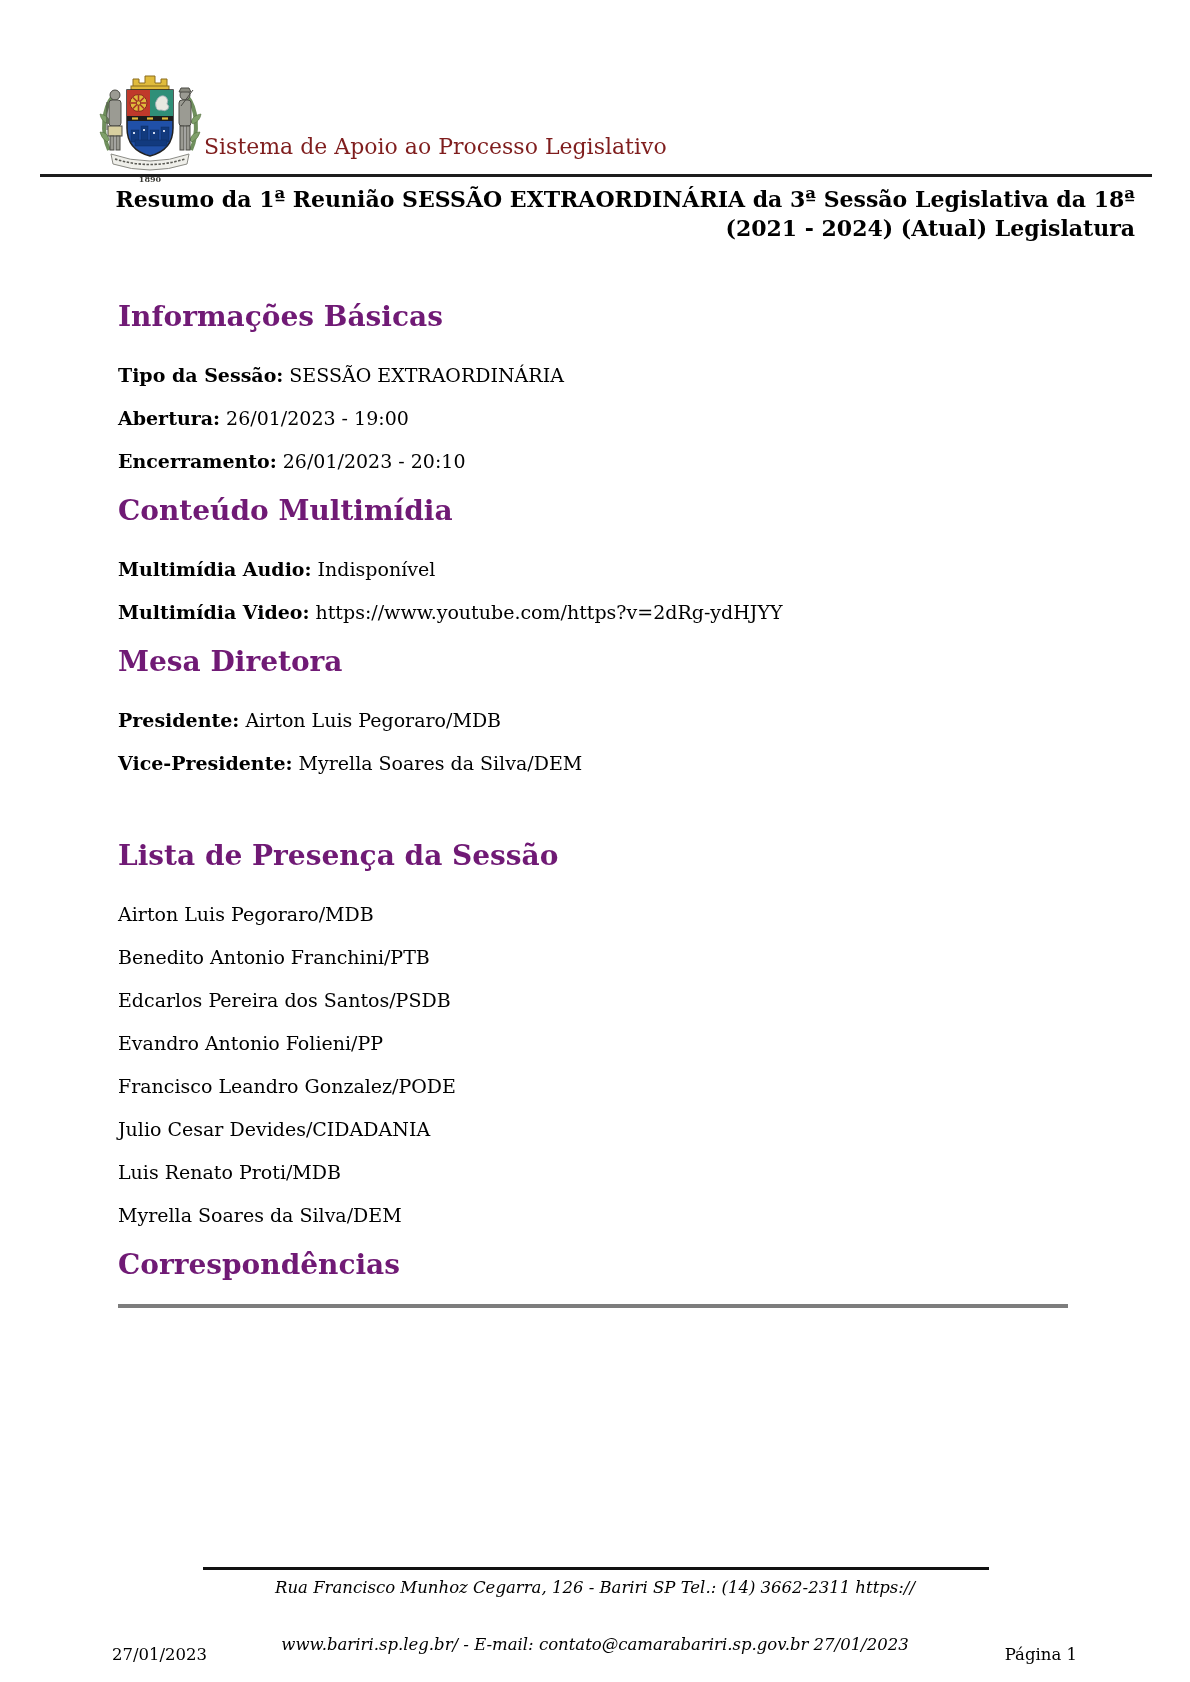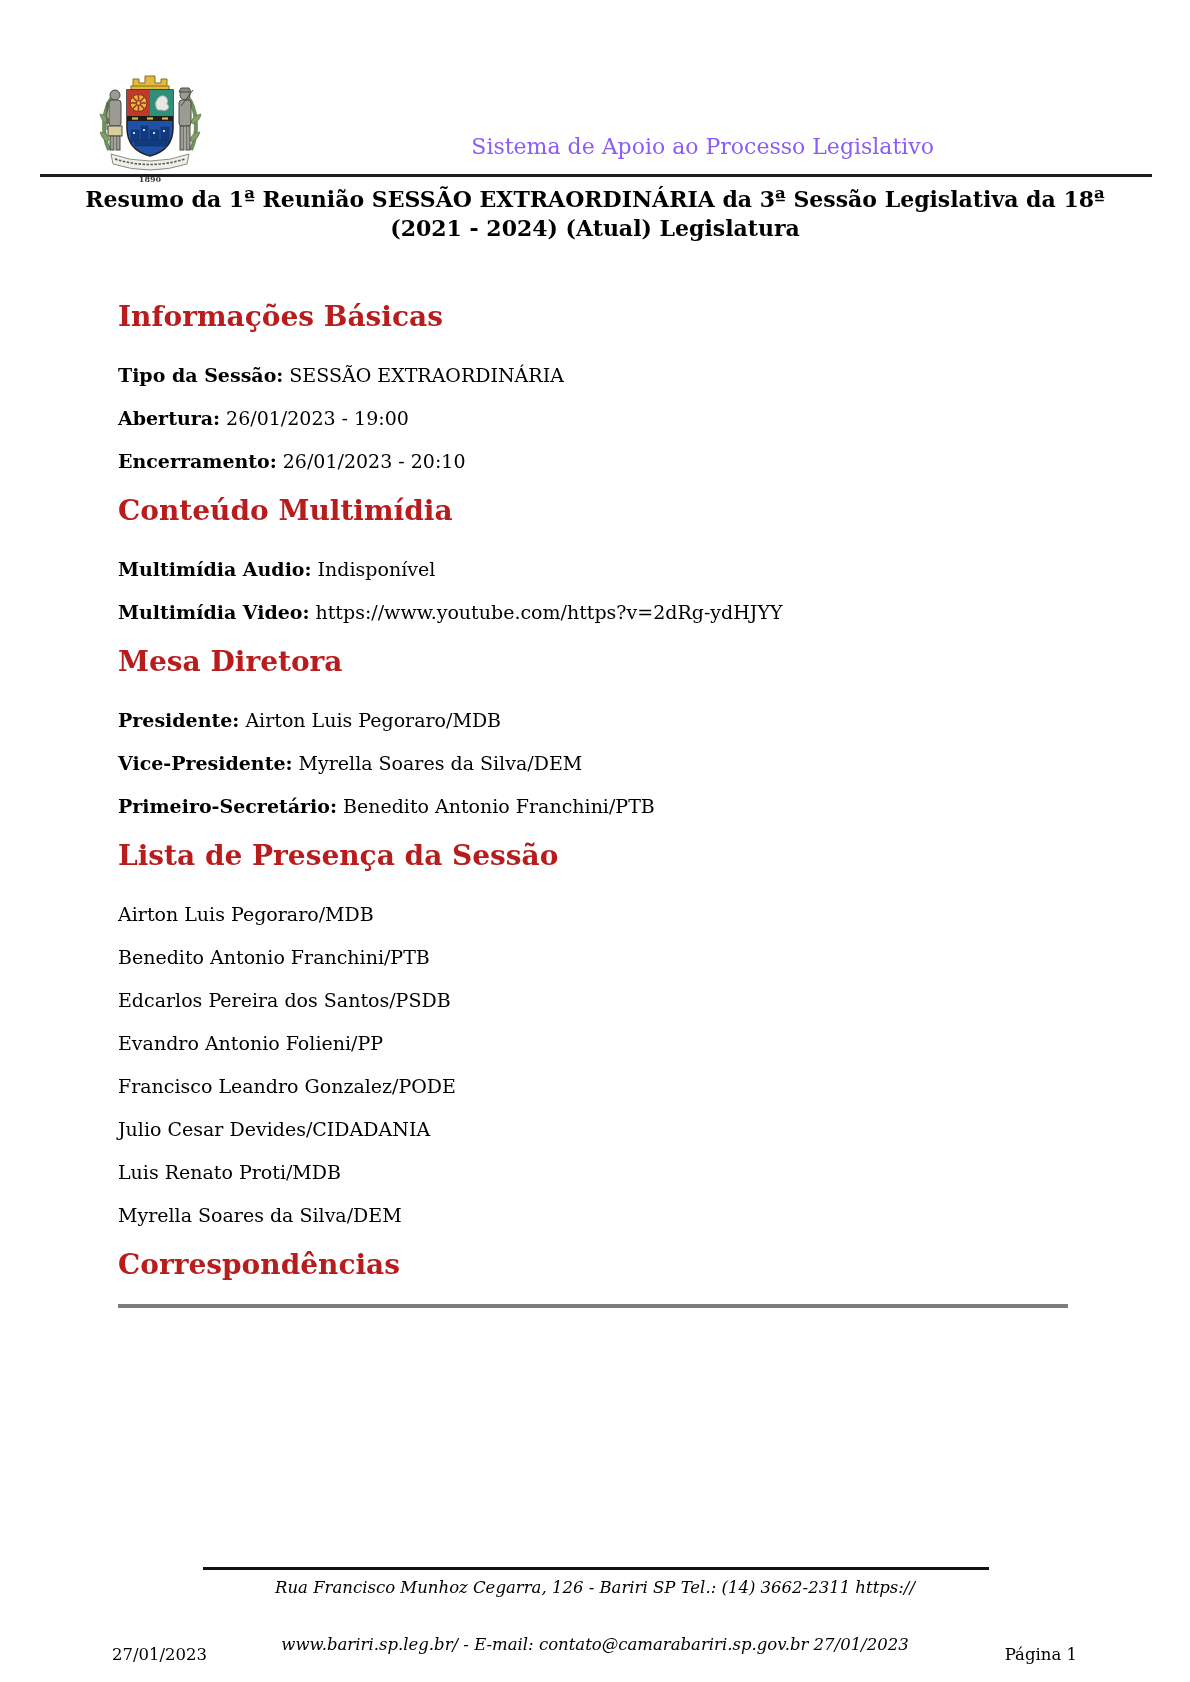--- a/index.html
+++ b/index.html
@@ -8,32 +8,32 @@
     margin:0 auto;overflow:hidden;
     font-family:"DejaVu Serif",serif;color:#000;
   }
   
   .logo{position:absolute;left:95px;top:72px;width:110px;height:116px;}
   .org-name{
     position:absolute;left:204px;top:102px;width:730px;text-align:center;
     font-size:29px;font-weight:bold;white-space:nowrap;
   }
   .system-name{
-    position:absolute;left:204px;top:134px;width:730px;text-align:right;
-    font-size:22px;color:#8b5cf6;white-space:nowrap;
+    position:absolute;left:204px;top:134px;width:730px;text-align:left;
+    font-size:22px;color:#7f1d1d;white-space:nowrap;
   }
   .header-rule{position:absolute;left:40px;top:174px;width:1112px;height:3px;background:#1d1d1d;}
   
   .doc-title{
-    position:absolute;left:55px;top:185px;width:1080px;text-align:center;
+    position:absolute;left:55px;top:185px;width:1080px;text-align:right;
     font-size:22px;font-weight:bold;line-height:28.5px;
   }
   
   .h2{
-    position:absolute;left:118px;font-size:28px;font-weight:bold;color:#b91c1c;
+    position:absolute;left:118px;font-size:28px;font-weight:bold;color:#701a75;
     white-space:nowrap;line-height:1;
   }
   .line{
     position:absolute;left:118px;font-size:19px;white-space:nowrap;line-height:1.15;
   }
   .lbl{font-weight:bold;margin-right:6px;}
   .gray-rule{position:absolute;left:118px;top:1304px;width:950px;height:4px;background:#7d7d7d;}
   
   .footer-rule{position:absolute;left:203px;top:1567px;width:786px;height:3px;background:#111;}
   .addr{
@@ -150,23 +150,20 @@
     <span class="lbl">Multimídia Video:</span><span>https://www.youtube.com/https?v=2dRg-ydHJYY</span>
   </div>
 
   <div class="h2" style="top:648px">Mesa Diretora</div>
   <div class="line" style="top:710px">
     <span class="lbl">Presidente:</span><span>Airton Luis Pegoraro/MDB</span>
   </div>
   <div class="line" style="top:753px">
     <span class="lbl">Vice-Presidente:</span><span>Myrella Soares da Silva/DEM</span>
   </div>
-  <div class="line" style="top:796px">
-    <span class="lbl">Primeiro-Secretário:</span><span>Benedito Antonio Franchini/PTB</span>
-  </div>
 
   <div class="h2" style="top:842px">Lista de Presença da Sessão</div>
   <div class="line" style="top:904px">Airton Luis Pegoraro/MDB</div>
   <div class="line" style="top:947px">Benedito Antonio Franchini/PTB</div>
   <div class="line" style="top:990px">Edcarlos Pereira dos Santos/PSDB</div>
   <div class="line" style="top:1033px">Evandro Antonio Folieni/PP</div>
   <div class="line" style="top:1076px">Francisco Leandro Gonzalez/PODE</div>
   <div class="line" style="top:1119px">Julio Cesar Devides/CIDADANIA</div>
   <div class="line" style="top:1162px">Luis Renato Proti/MDB</div>
   <div class="line" style="top:1205px">Myrella Soares da Silva/DEM</div>

